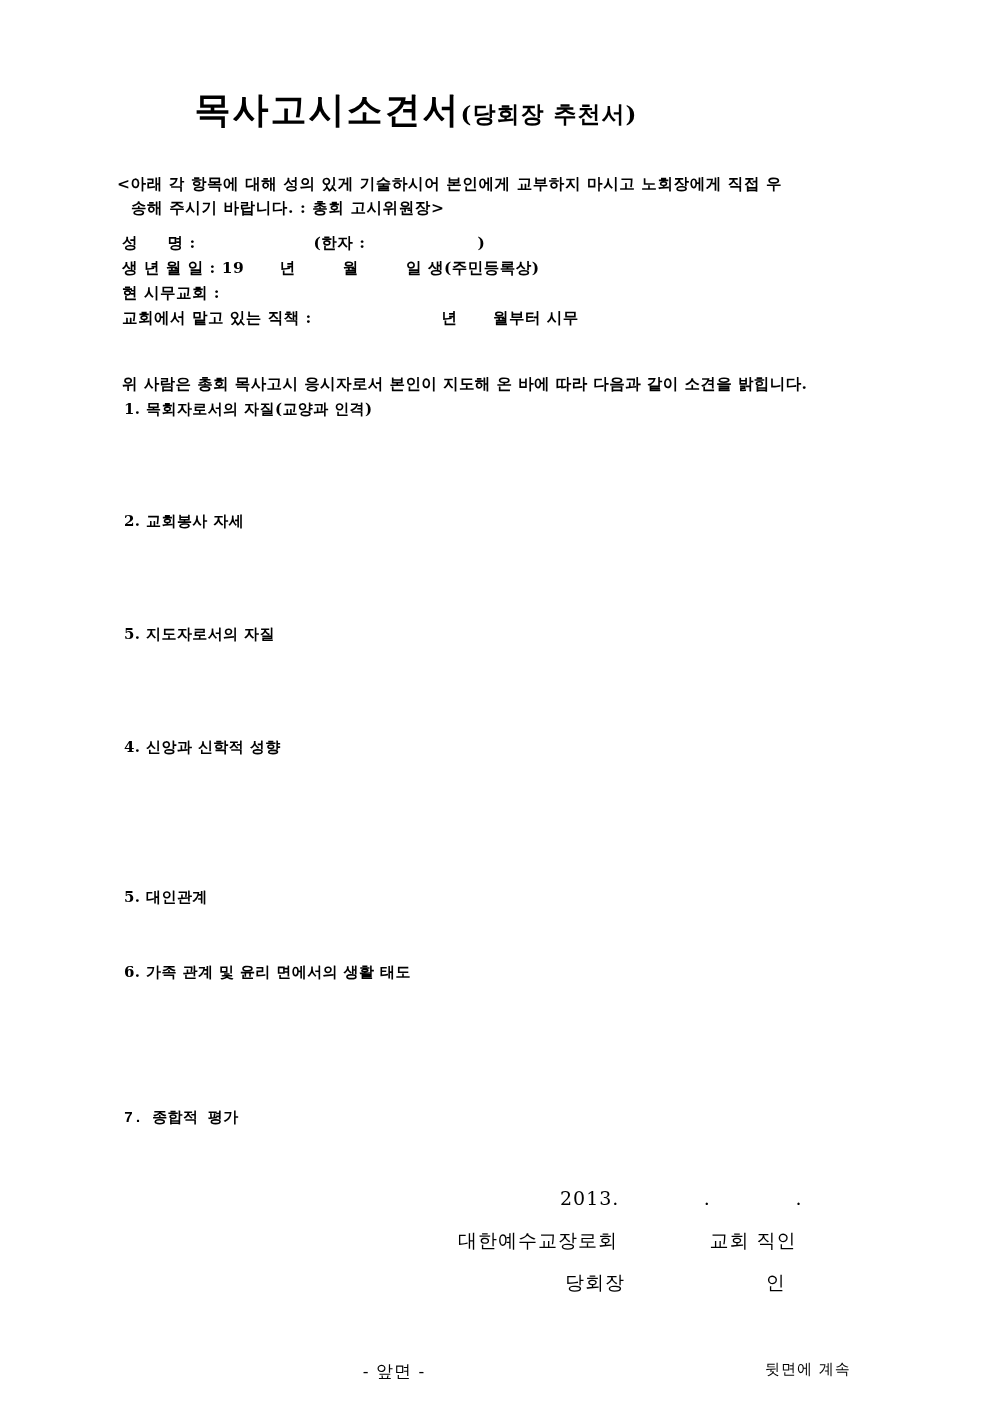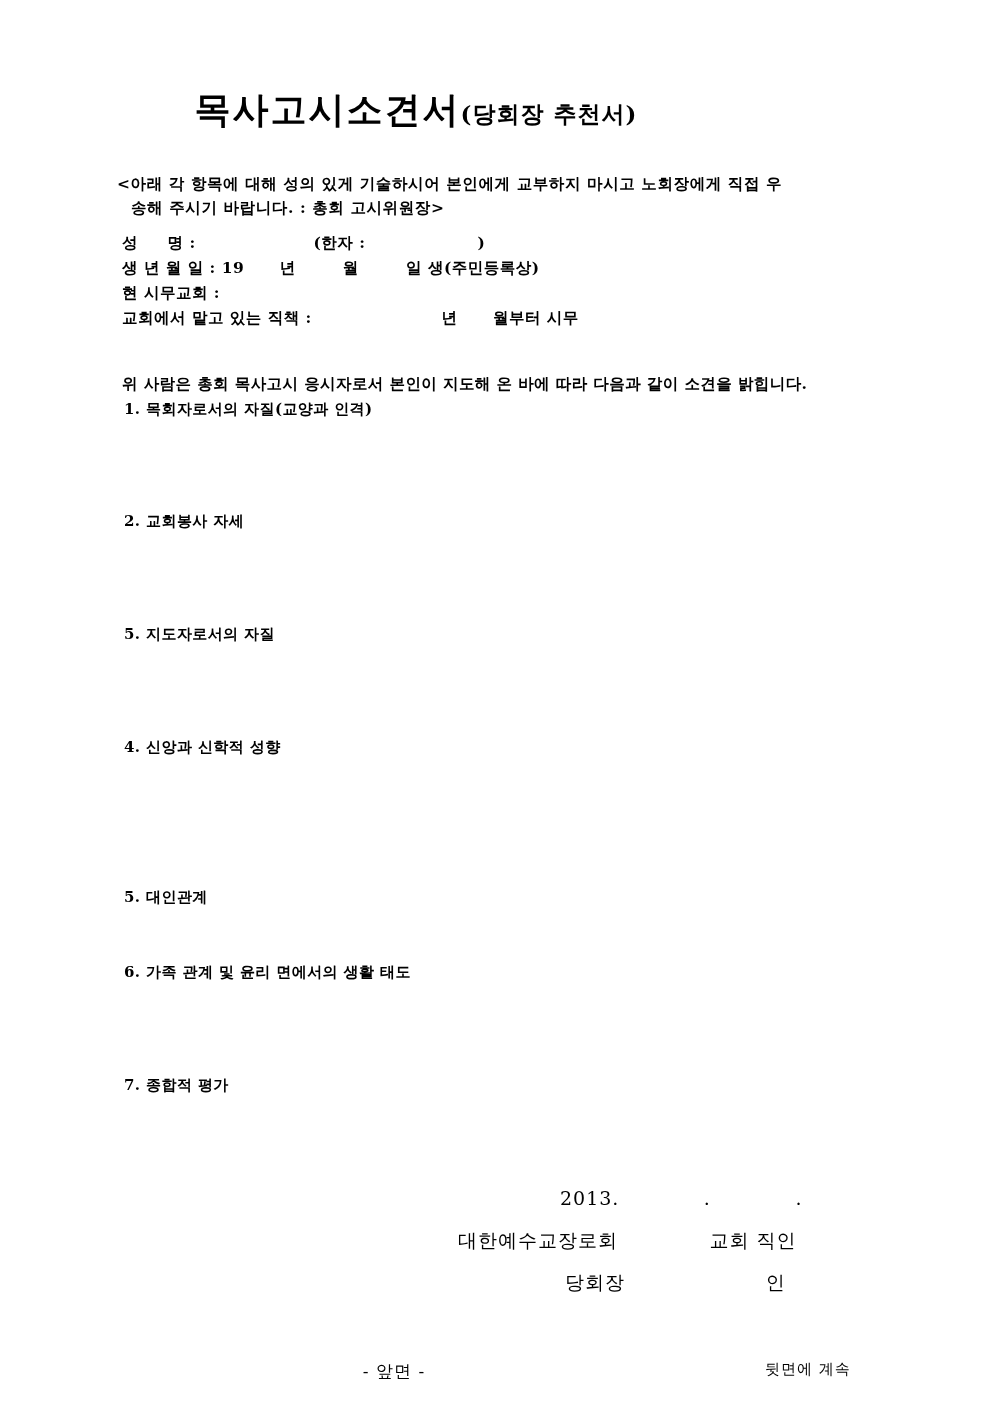--- a/index.html
+++ b/index.html
@@ -169,21 +169,21 @@
   </div>
 
   <div class="statement">위 사람은 총회 목사고시 응시자로서 본인이 지도해 온 바에 따라 다음과 같이 소견을 밝힙니다.</div>
 
   <div class="item" style="top:400px;">1. 목회자로서의 자질(교양과 인격)</div>
   <div class="item" style="top:512px;">2. 교회봉사 자세</div>
   <div class="item" style="top:625px;">5. 지도자로서의 자질</div>
   <div class="item" style="top:738px;">4. 신앙과 신학적 성향</div>
   <div class="item" style="top:888px;">5. 대인관계</div>
   <div class="item" style="top:963px;">6. 가족 관계 및 윤리 면에서의 생활 태도</div>
-  <div class="item" style="top:1076px;">7. 종합적 평가</div>
+  <div class="item" style="top:1108px;font-family:Liberation Mono, monospace;">7. 종합적 평가</div>
 
   <div class="sig sig-year">2013.            .            .</div>
   <div class="sig sig-line1">대한예수교장로회             교회 직인</div>
   <div class="sig sig-line2">당회장                    인</div>
 
   <div class="footer-center">- 앞면 -</div>
   <div class="footer-right">뒷면에 계속</div>
 
 </div>
 

